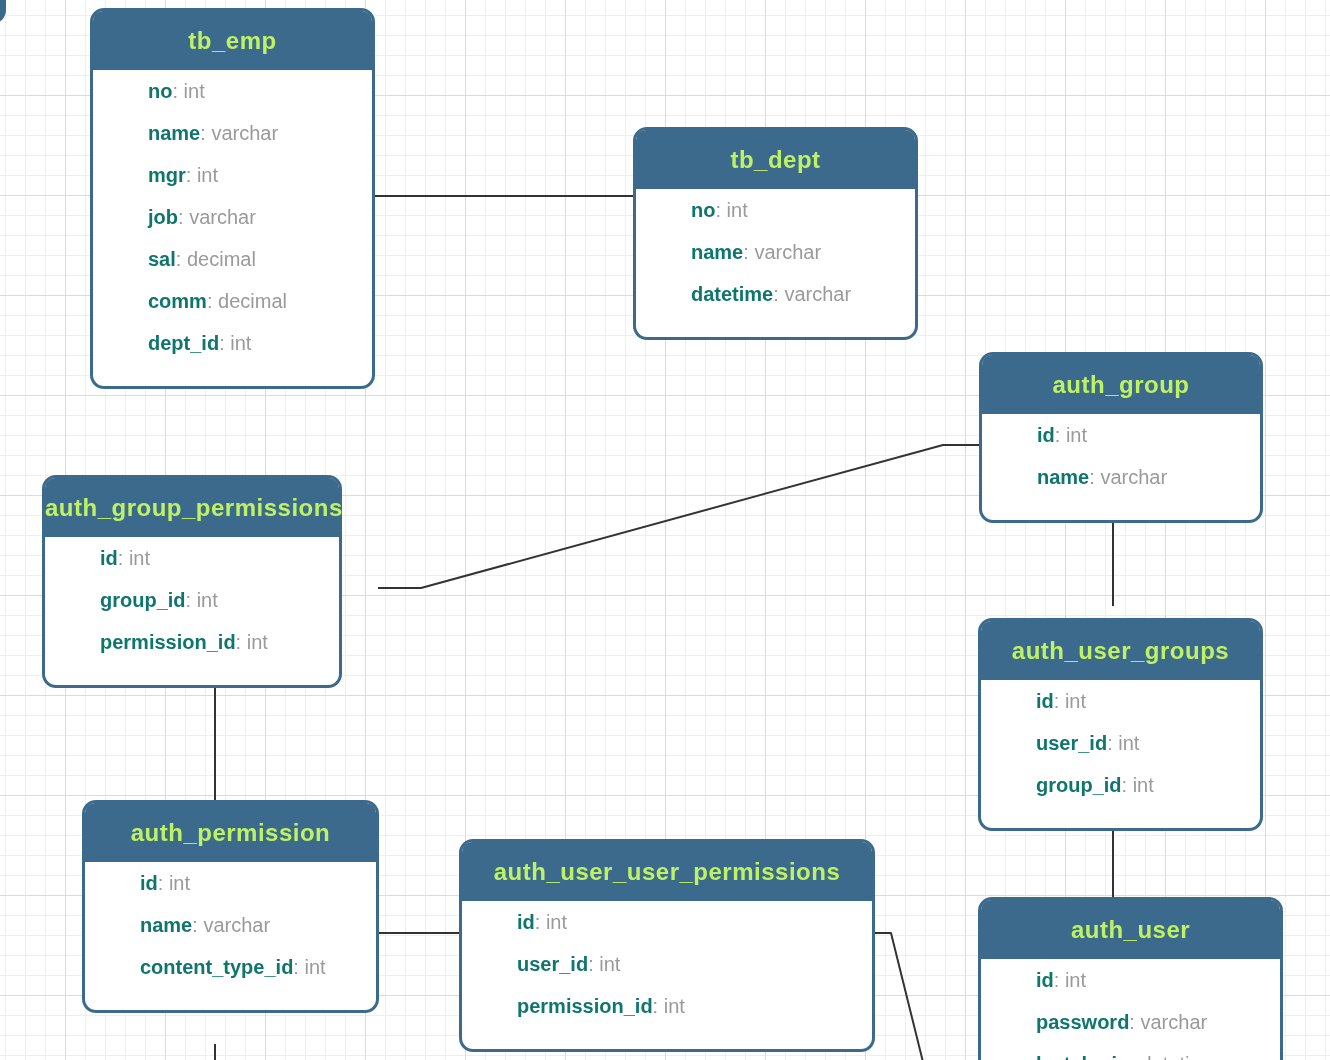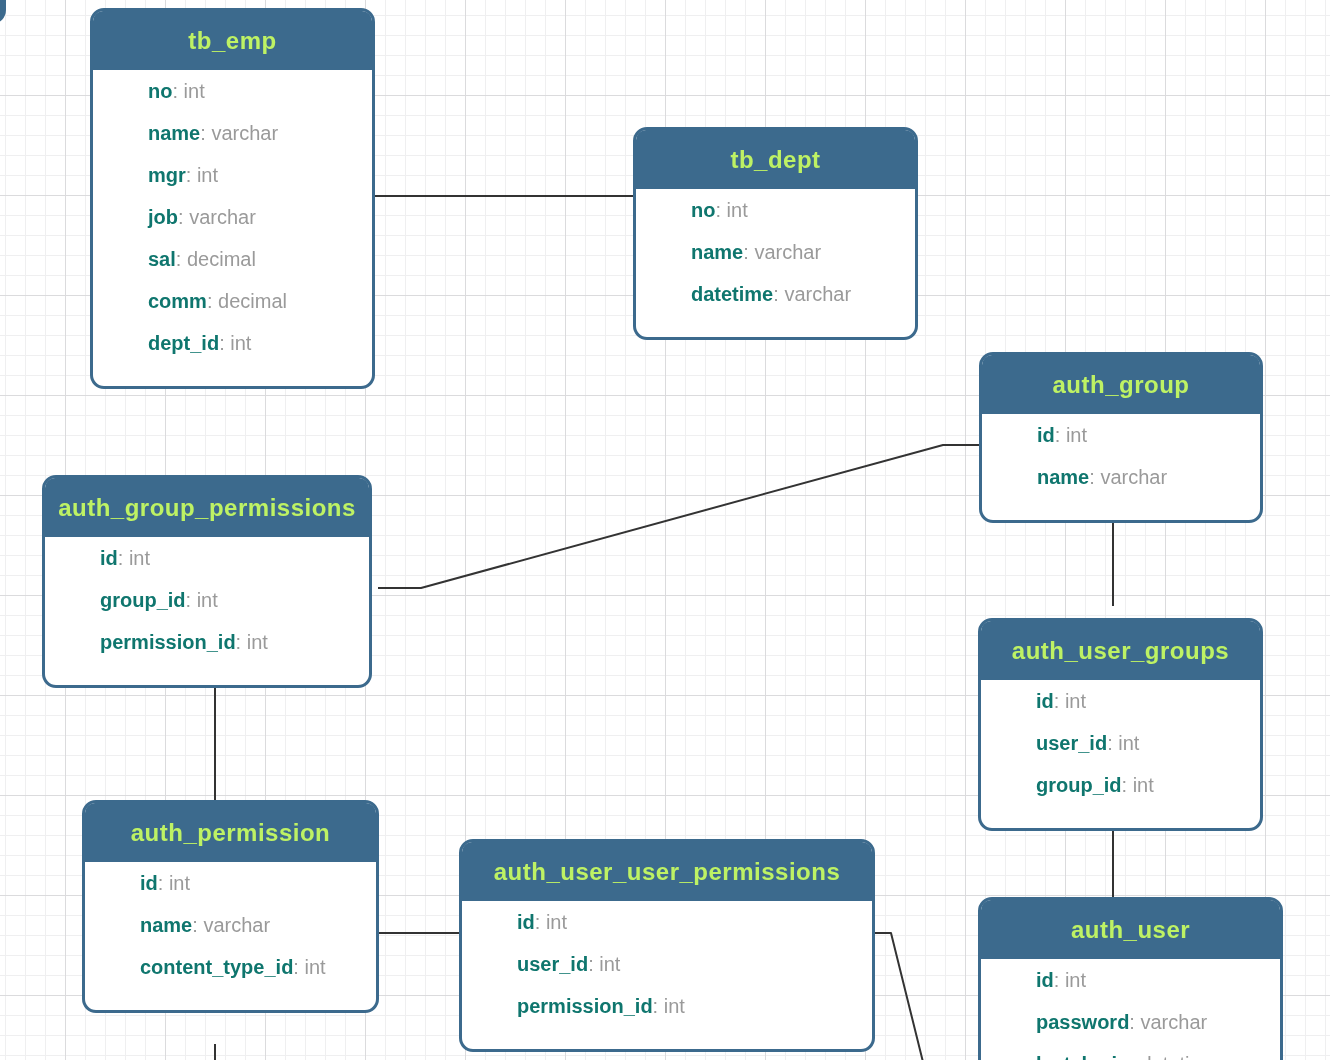--- a/index.html
+++ b/index.html
@@ -99,21 +99,21 @@
 </div>
 
 <div class="table" style="left:979px; top:352px; width:284px;">
   <div class="table-header">auth_group</div>
   <div class="table-body">
     <div class="field-row"><span class="fname">id</span><span class="fsep">: </span><span class="ftype">int</span></div>
     <div class="field-row"><span class="fname">name</span><span class="fsep">: </span><span class="ftype">varchar</span></div>
   </div>
 </div>
 
-<div class="table" style="left:42px; top:475px; width:330px;">
+<div class="table" style="left:42px; top:475px; width:300px;">
   <div class="table-header">auth_group_permissions</div>
   <div class="table-body">
     <div class="field-row"><span class="fname">id</span><span class="fsep">: </span><span class="ftype">int</span></div>
     <div class="field-row"><span class="fname">group_id</span><span class="fsep">: </span><span class="ftype">int</span></div>
     <div class="field-row"><span class="fname">permission_id</span><span class="fsep">: </span><span class="ftype">int</span></div>
   </div>
 </div>
 
 <div class="table" style="left:978px; top:618px; width:285px;">
   <div class="table-header">auth_user_groups</div>

